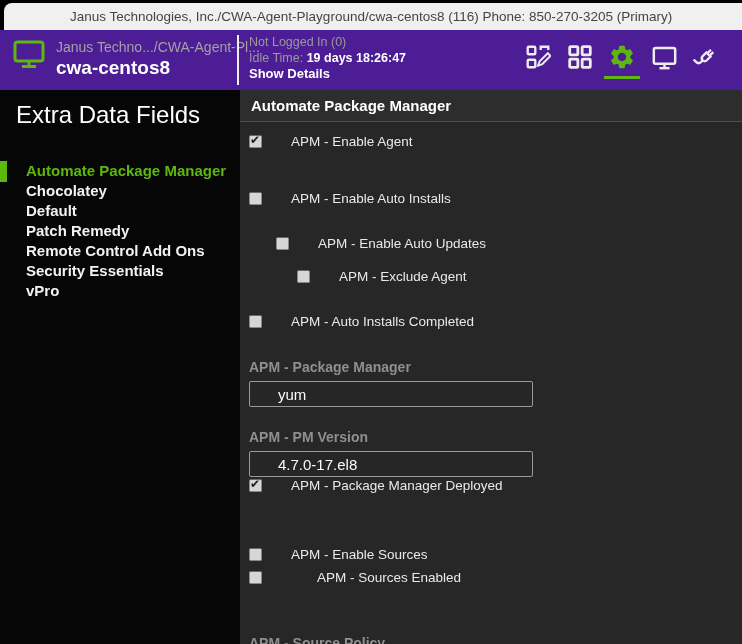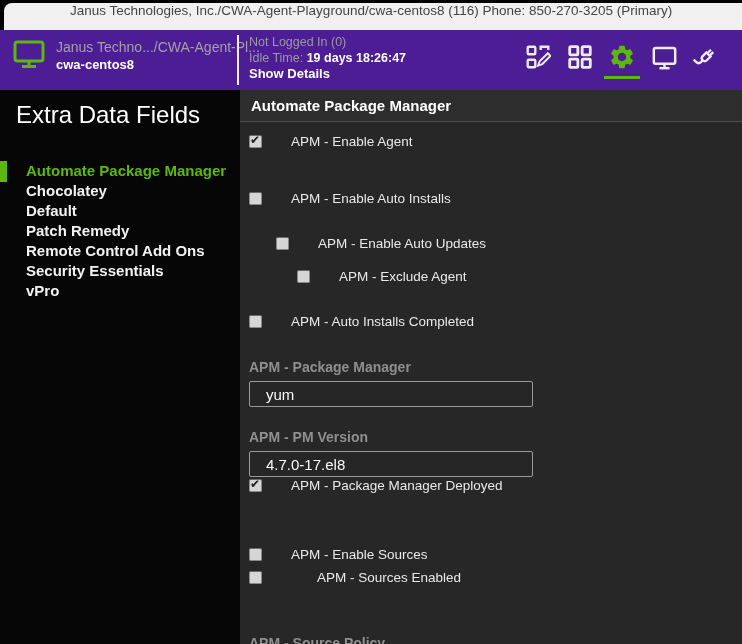--- a/index.html
+++ b/index.html
@@ -3,30 +3,30 @@
 <meta charset="utf-8">
 <style>
   * { margin:0; padding:0; box-sizing:border-box; }
   html,body { background:#111; }
   body { font-family:"Liberation Sans","DejaVu Sans",sans-serif; }
   .screen { position:relative; width:742px; height:644px; overflow:hidden; background:#272727; }
 
   
   .titlebar { position:absolute; left:0; top:0; width:742px; height:30px; background:#000; }
   .titlebar .tab { position:absolute; left:4px; top:3px; width:738px; height:27px;
-    background:#f0f0f0; border-radius:8px 0 0 0; display:flex; 
+    background:#f0f0f0; border-radius:8px 0 0 0; display:flex; align-items:center;
     padding-left:66px; }
   .titlebar .tab-text { font-size:13.5px; color:#454545; white-space:nowrap; }
 
   
   .appbar { position:absolute; left:0; top:30px; width:742px; height:60px; background:#4c1d95; }
   .monitor-green { position:absolute; left:13px; top:10px; width:32px; height:30px; }
   .host-block { position:absolute; left:56px; top:9px; }
   .host-breadcrumb { font-size:14px; color:#a2a2a2; white-space:nowrap; }
-  .host-name { font-size:13px; font-weight:bold; color:#fff; margin-top:2px; }
+  .host-name { font-size:19px; font-weight:bold; color:#fff; margin-top:2px; }
   .vdivider { position:absolute; left:237px; top:5px; width:2px; height:50px; background:#ededed; }
   .session-block { position:absolute; left:249px; top:4px; line-height:16px; }
   .login-status { font-size:12.5px; color:#9a9a9a; }
   .idle-line { font-size:12.5px; color:#9a9a9a; }
   .idle-value { font-weight:bold; color:#fff; }
   .show-details { font-size:13px; font-weight:bold; color:#fff; cursor:pointer; }
   .iconbar { position:absolute; right:22px; top:13px; display:flex; align-items:center; gap:14px; }
   .hicon { position:relative; width:28px; height:28px; display:flex; align-items:center; justify-content:center; cursor:pointer; }
   .hicon svg { display:block; }
   .hicon.active::after { content:""; position:absolute; left:-4px; right:-4px; bottom:-8px; height:3px; background:#5cb80e; }
@@ -48,21 +48,21 @@
   .crow { position:absolute; left:9px; display:flex; align-items:center; gap:10px; height:16px; cursor:pointer; }
   .checkbox { position:relative; width:13px; height:13px; background:#d6d6d6;
     border:1px solid #8a8a8a; border-top-color:#6a6a6a; border-radius:2px; flex:none; }
   .checkbox[data-checked="true"]::after { content:"\2714"; position:absolute; top:-3px; left:0px;
     font-size:12px; font-weight:bold; color:#16202a; }
   .cb-label { font-size:13.5px; color:#e9e9e9; white-space:nowrap;margin-left:19px; }
 
   .flabel { position:absolute; left:9px; font-size:14px; font-weight:bold; color:#8f8f8f; white-space:nowrap; }
   .tinput { position:absolute; left:9px; width:284px; height:26px; background:#262626;
     border:1px solid #9a9a9a; border-radius:2px; color:#fafafa; font-size:15px;
-    padding:0 16px; font-family:"Liberation Sans","DejaVu Sans",sans-serif; outline:none; }
+    padding:0 28px; font-family:"Liberation Sans","DejaVu Sans",sans-serif; outline:none; }
 
   
   #row0 { top:43px; }  #row1 { top:100px; }  #row2 { top:145px;padding-left:27px; } #row3 { top:178px;padding-left:48px; }
   #row4 { top:223px; }
   #lbl5 { top:269px; } #inp5 { top:291px; }
   #lbl6 { top:339px; } #inp6 { top:361px; }
   #row7 { top:387px;text-align:right; } #row8 { top:456px; } #row9 { top:479px;gap:36px; }
   #lbl10 { top:545px; }
 </style>
 </head>

